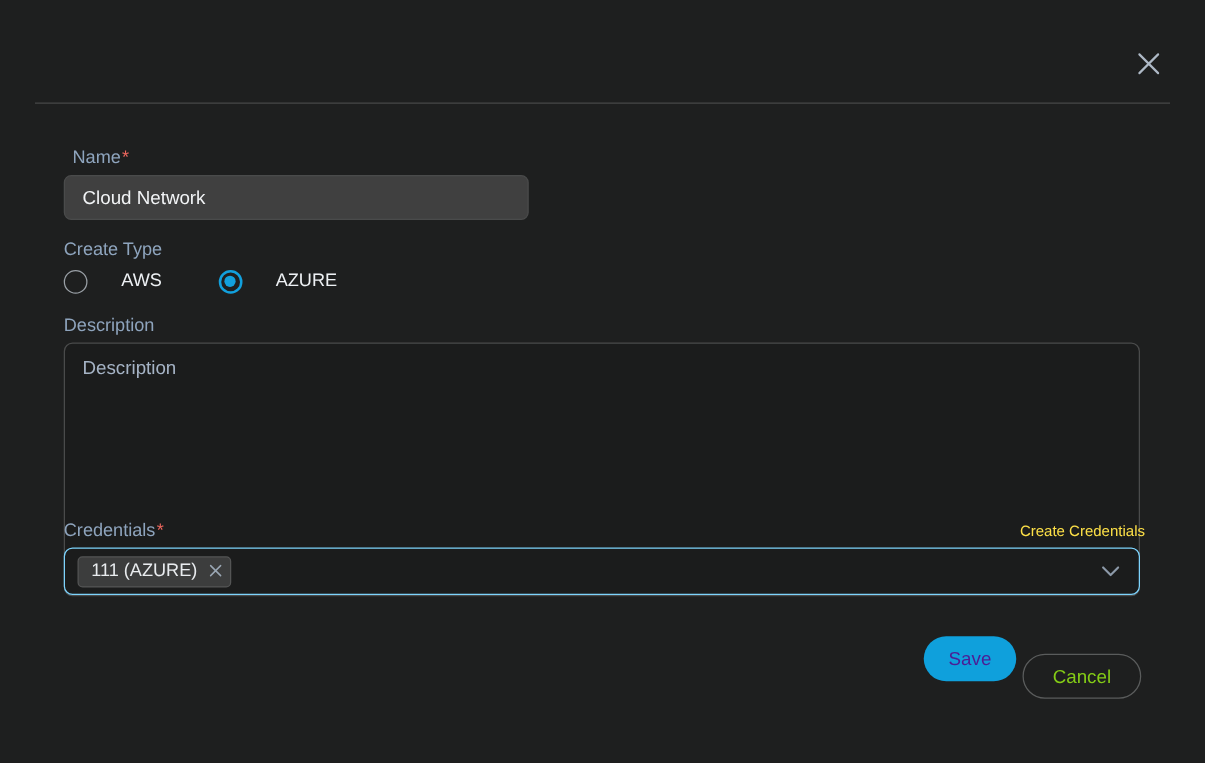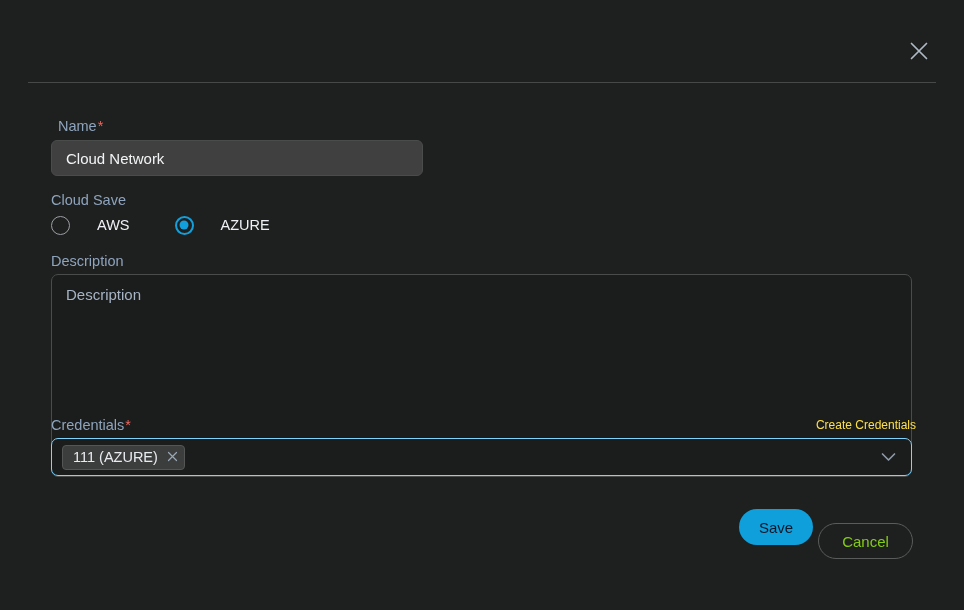--- a/index.html
+++ b/index.html
@@ -250,21 +250,21 @@
     cursor: pointer;
     box-sizing: border-box;
     user-select: none;
   }
   .btn-save {
     left: 739px;
     top: 83px;
     width: 74px;
     background: #0fa0dc;
     border: none;
-    color: #0f172a;
+    color: #4c1d95;
   }
   .btn-cancel {
     left: 818px;
     top: 83px;
     width: 95px;
     background: transparent;
     border: 1px solid #5a5c5c;
     color: #84cc16;
     margin-top: 14px;
   }
@@ -286,21 +286,21 @@
   </div>
 
   <div class="form-body">
 
     <div class="field-label label-name">
       <span>Name</span><span class="req-star">*</span>
     </div>
     <input class="input-name" type="text" value="Cloud Network" style="">
 
     <div class="field-label label-cloudtype">
-      <span>Cloud Save</span>
+      <span>Create Type</span>
     </div>
     <div class="radio-row">
       <div class="radio-option">
         <span class="radio-mark"></span>
         <span class="radio-text">AWS</span>
       </div>
       <div class="radio-option">
         <span class="radio-mark checked"></span>
         <span class="radio-text">AZURE</span>
       </div>

